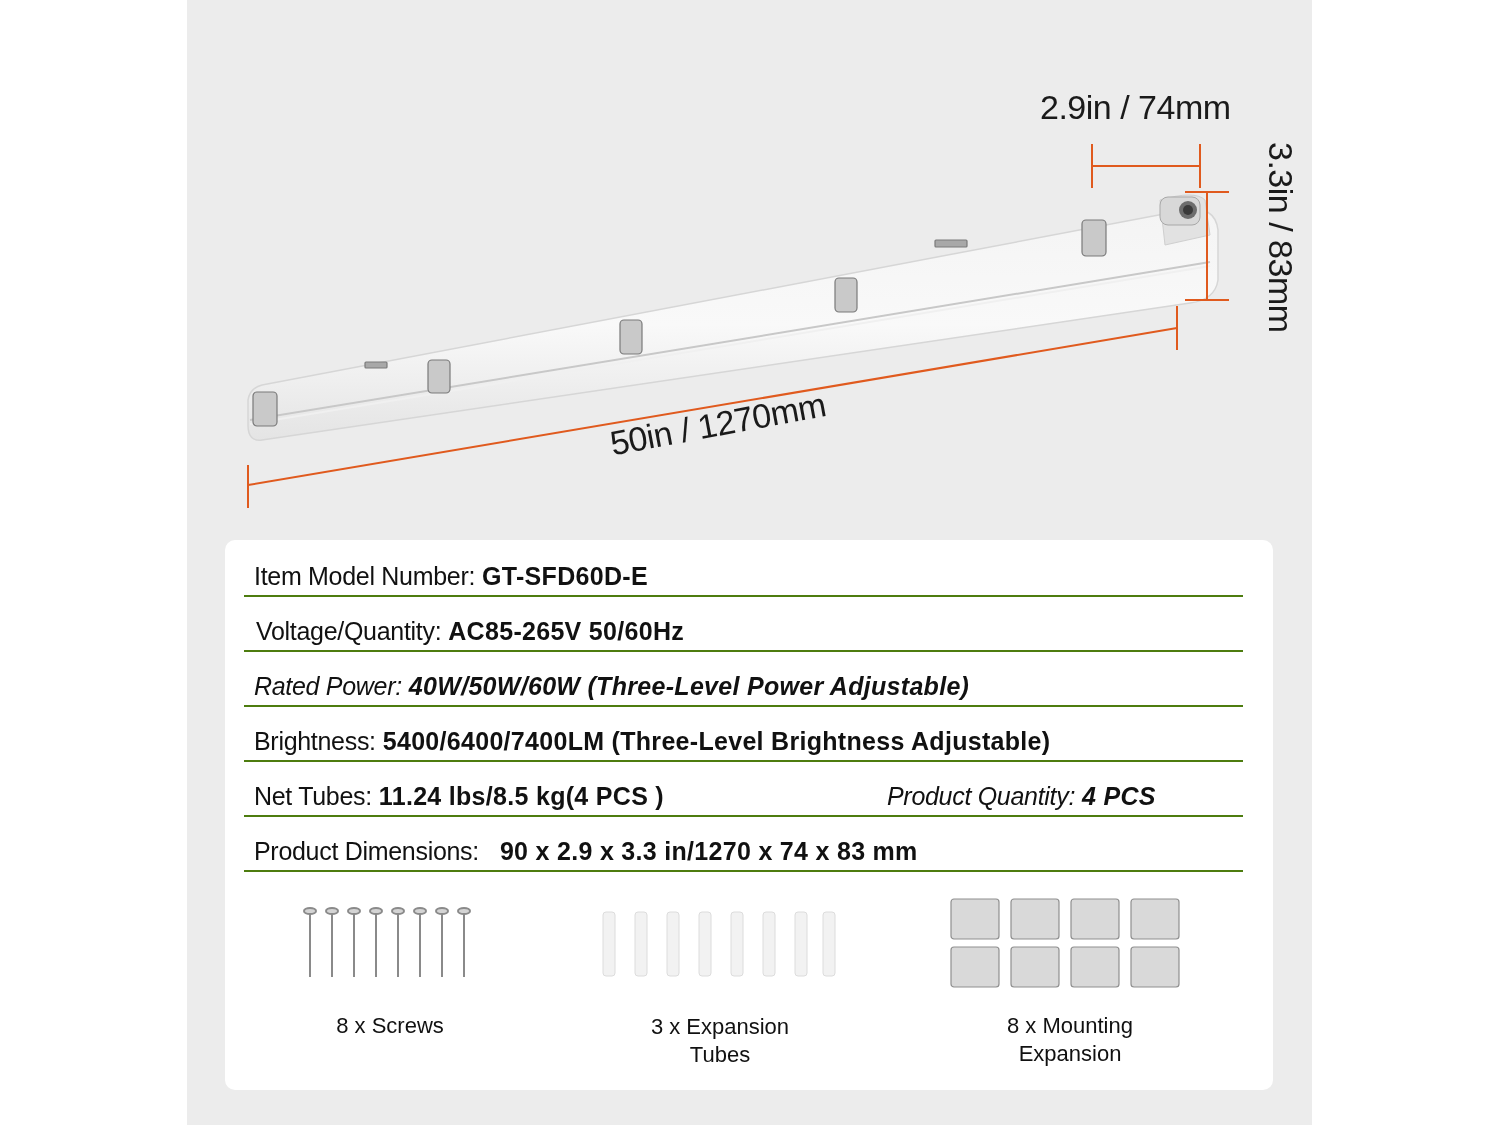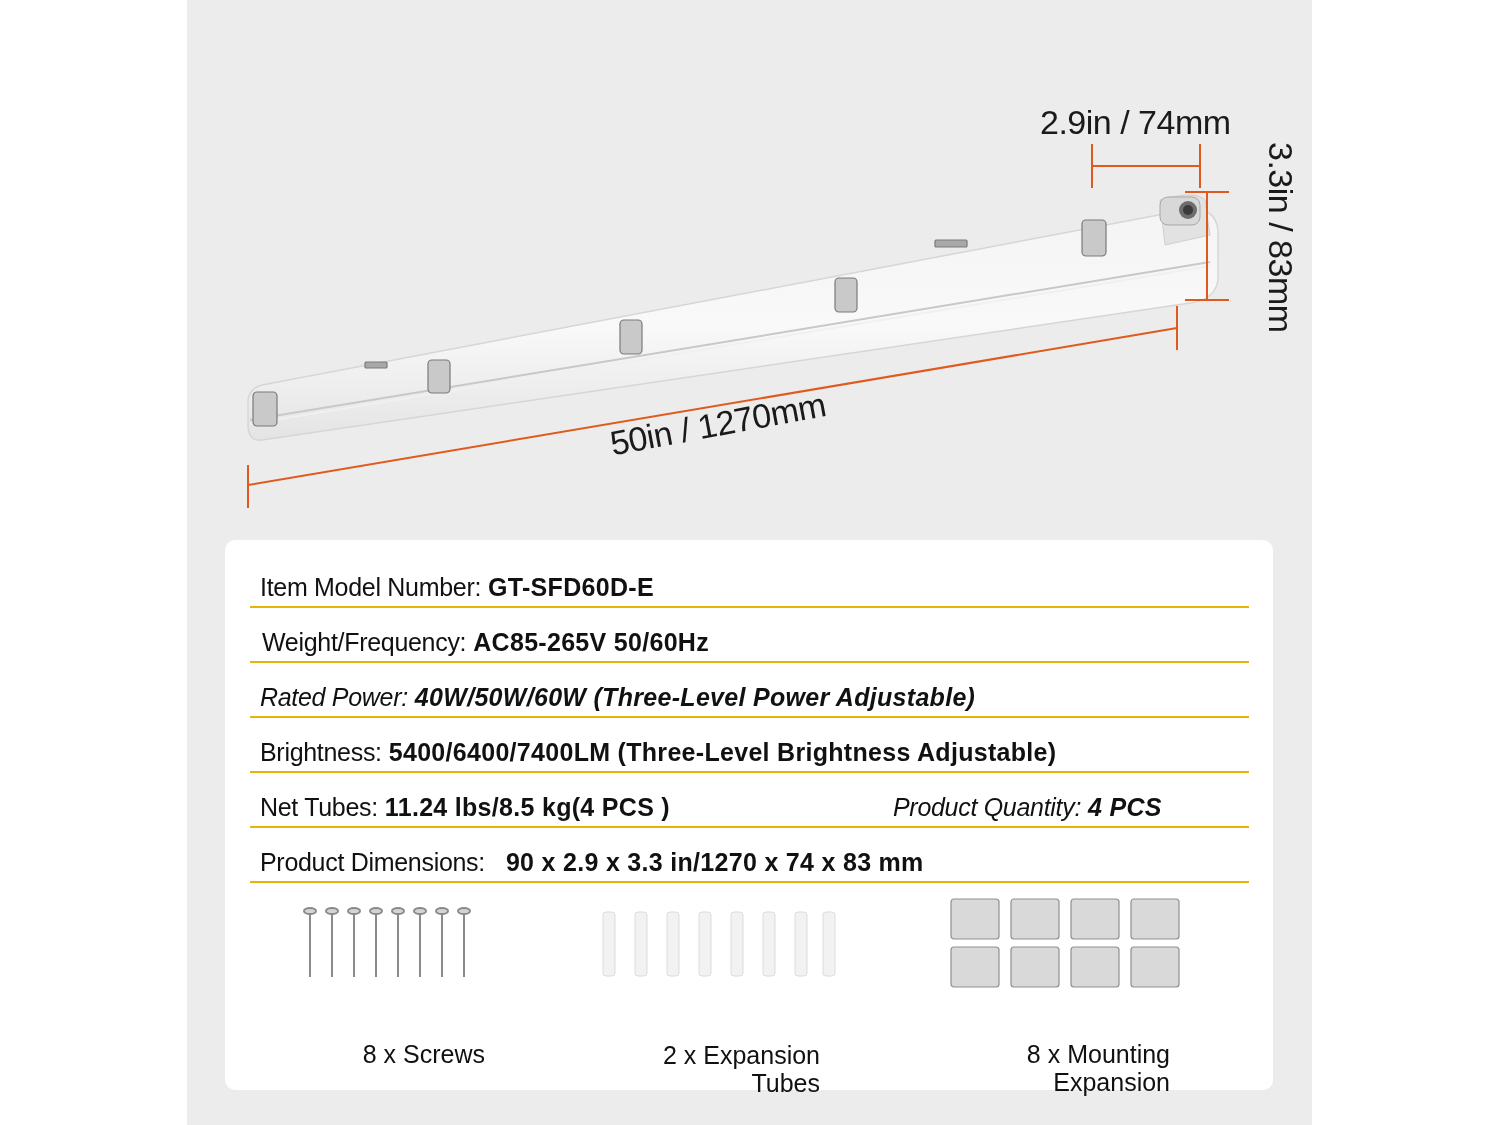--- a/index.html
+++ b/index.html
@@ -1,29 +1,29 @@
 <!DOCTYPE html>
 <html><head>
 <meta charset="utf-8">
 <style>
   html, body { margin:0; padding:0; }
   body { width:1500px; height:1125px; background:#ffffff; position:relative; overflow:hidden;
          font-family:"Liberation Sans", sans-serif; color:#111; }
   .panel { position:absolute; left:187px; top:0; width:1125px; height:1125px; background:#ececec; }
   .product-svg { position:absolute; left:0; top:0; width:1500px; height:540px; }
   .dim-label { position:absolute; font-size:34px; color:#1a1a1a; white-space:nowrap; letter-spacing:-0.5px; }
-  .dim-width { left:1040px; top:103px; }
+  .dim-width { left:1040px; top:88px; }
   .dim-height { left:1262px; top:142px; transform-origin:0 0; transform:rotate(90deg) translateY(-38px); }
   .dim-length { left:607px; top:425px; transform-origin:0 0; transform:rotate(-10.5deg); }
   .spec-card { position:absolute; left:225px; top:540px; width:1048px; height:550px; background:#ffffff; border-radius:10px; }
-  .spec-row { position:absolute; left:25px; width:999px; height:55px; border-bottom:2px solid #eab308;margin-top:11px; }
+  .spec-row { position:absolute; left:19px; width:999px; height:55px; border-bottom:2px solid #4d7c0f; }
   .spec-item { position:absolute; bottom:4px; font-size:25px; white-space:nowrap; }
   .lbl { font-weight:normal; letter-spacing:-0.3px; }
   .val { font-weight:bold; letter-spacing:0.3px; }
-  .acc { position:absolute; text-align:right; font-size:25px; line-height:28px;margin-top:28px; }
+  .acc { position:absolute; text-align:center; font-size:22px; line-height:28px; }
   .acc-img { position:absolute; }
 </style>
 </head>
 <body>
 
 <div class="panel"></div>
 
 <svg class="product-svg" viewBox="0 0 1500 540">
   <defs>
     <linearGradient id="bodyG" x1="0" y1="0" x2="0" y2="1">
@@ -73,21 +73,21 @@
 
 <div class="spec-card">
   <div class="spec-row" style="top:0px;">
     <div class="spec-item" style="left:10px;">
       <span class="lbl">Item Model Number:</span>
       <span class="val">GT-SFD60D-E</span>
     </div>
   </div>
   <div class="spec-row" style="top:55px;">
     <div class="spec-item" style="left:12px;">
-      <span class="lbl">Weight/Frequency:</span>
+      <span class="lbl">Voltage/Quantity:</span>
       <span class="val">AC85-265V 50/60Hz</span>
     </div>
   </div>
   <div class="spec-row" style="top:110px;">
     <div class="spec-item" style="left:10px;font-style:italic;">
       <span class="lbl">Rated Power:</span>
       <span class="val">40W/50W/60W (Three-Level Power Adjustable)</span>
     </div>
   </div>
   <div class="spec-row" style="top:165px;text-align:right;">
@@ -171,20 +171,20 @@
         <rect x="64" y="52" width="48" height="40" rx="3"></rect>
       <rect x="124" y="52" width="48" height="40" rx="3"></rect>
         <rect x="184" y="52" width="48" height="40" rx="3"></rect>
     </g>
   </svg>
 
   <div class="acc" style="left:70px; top:472px; width:190px;">
     <div>8 x  Screws</div>
   </div>
   <div class="acc" style="left:395px; top:473px; width:200px;">
-    <div>2 x  Expansion</div>
+    <div>3 x  Expansion</div>
     <div>Tubes</div>
   </div>
   <div class="acc" style="left:745px; top:472px; width:200px;">
     <div>8 x Mounting</div>
     <div>Expansion</div>
   </div>
 </div>
 
 </body></html>

